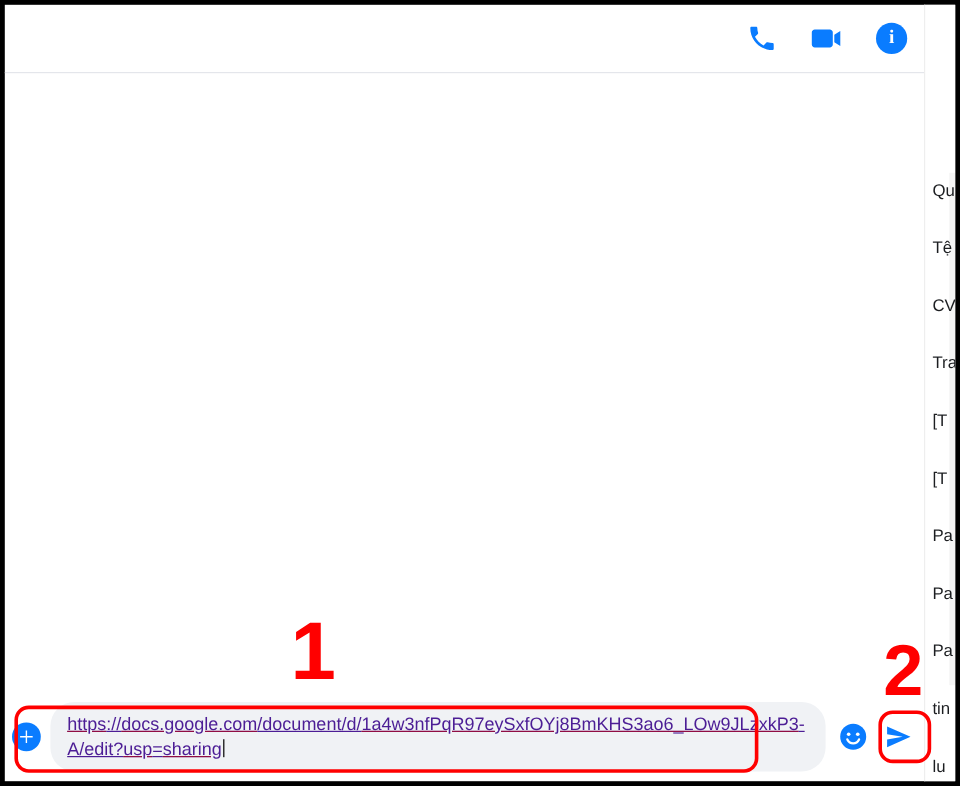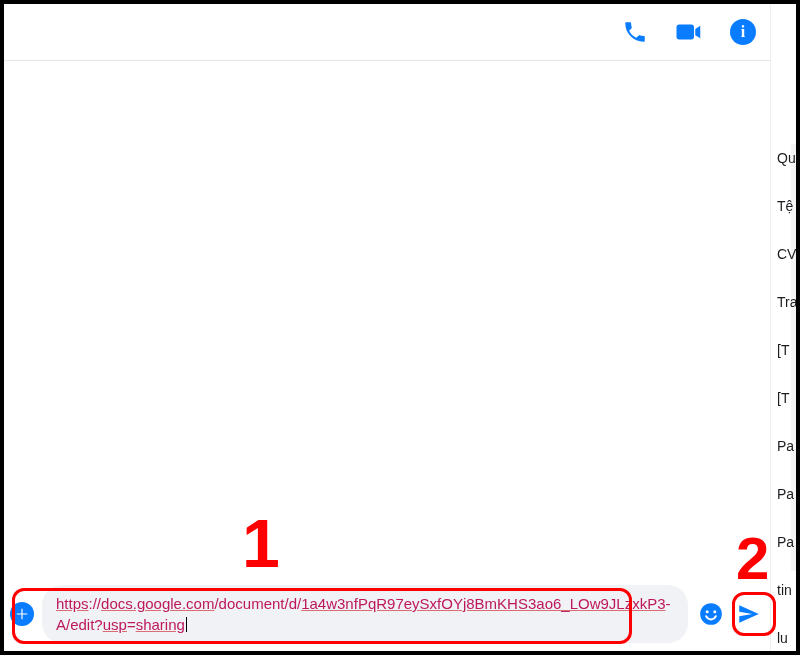--- a/index.html
+++ b/index.html
@@ -27,22 +27,22 @@
   .plus-circle {
     width: 24px; height: 24px; border-radius: 50%; background: #0a7cff; color:#fff;
     display:flex; align-items:center; justify-content:center; font-size:18px; font-weight:700; flex-shrink:0;
     line-height: 1;
   }
   .input-wrap {
     flex: 1; background: #f0f2f5; border-radius: 20px; padding: 8px 14px; position: relative;
     min-height: 44px; display: flex; align-items: center;
   }
   .input-text {
-    font-size: 15px; color: #be185d; line-height: 1.4; word-break: break-all; width: 100%;
-    outline: none; border: none; background: transparent; resize: none; font-family: inherit;
+    font-size: 15px; color: #4c1d95; line-height: 1.4; word-break: break-all; width: 100%;
+    outline: none; border: none; background: transparent; resize: none; font-family: inherit; text-decoration: underline;
   }
   .ud { text-decoration: underline; text-decoration-color: rgba(200,0,0,0.55); text-decoration-style: solid; }
   .caret {
     display:inline-block; width:1px; height:15px; background:#000; vertical-align:-2px; margin-left:1px;
   }
   .emoji-btn, .send-btn {
     width: 30px; height: 30px; display:flex; align-items:center; justify-content:center; flex-shrink:0; color:#0a7cff;
   }
   
   .sidebar {

